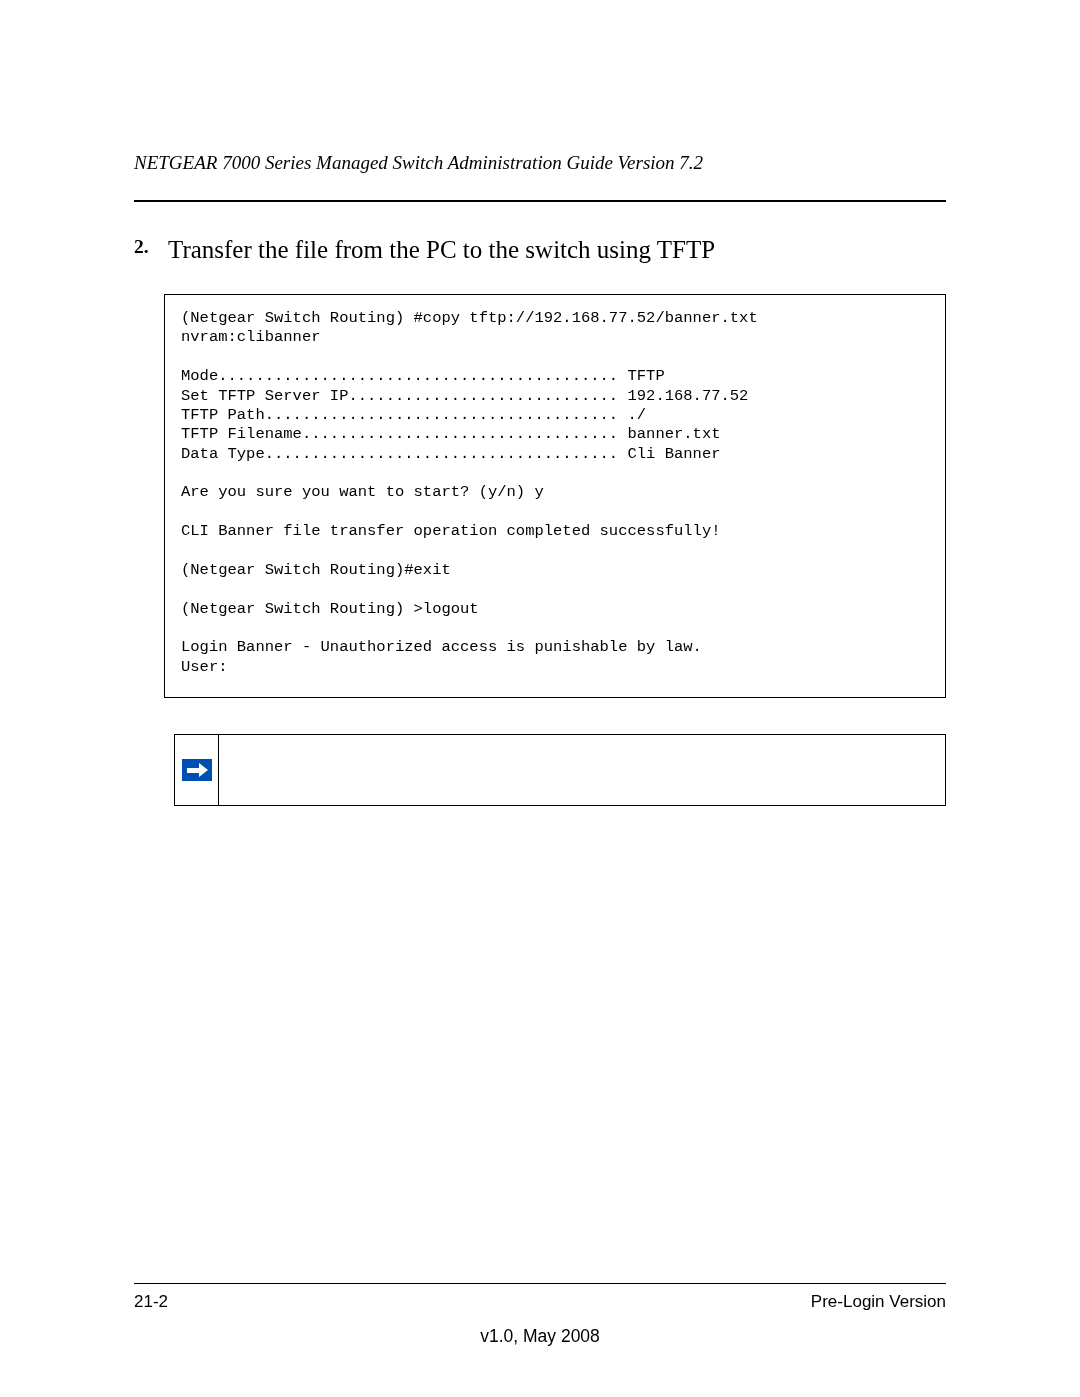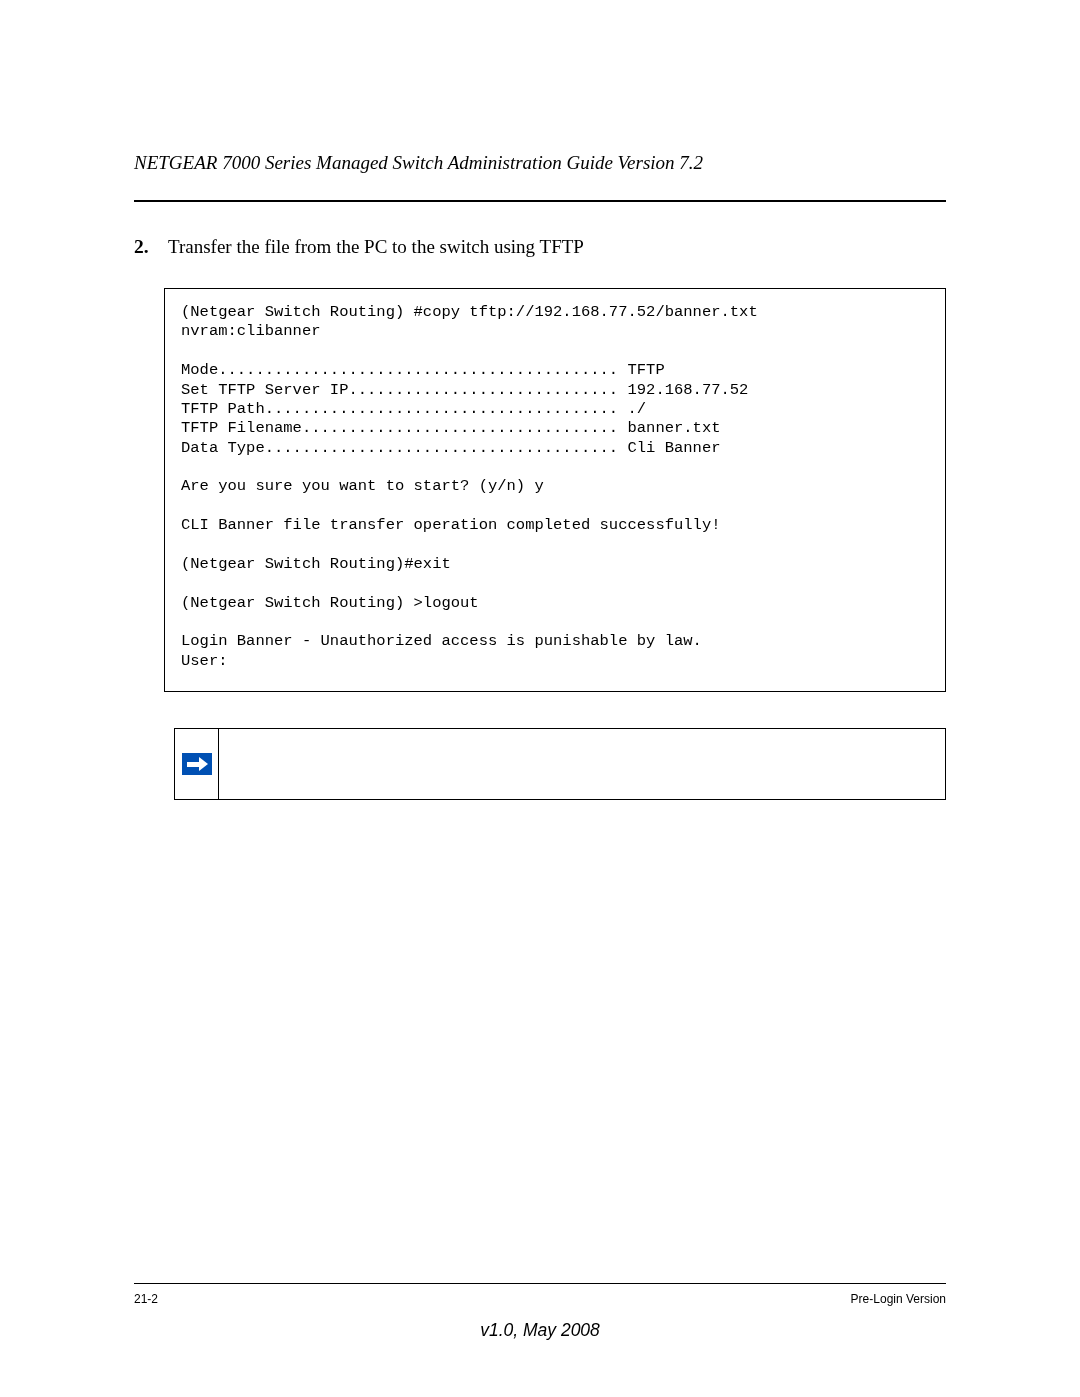--- a/index.html
+++ b/index.html
@@ -28,21 +28,21 @@
       margin-top: 34px;
       display: flex;
     }
     .step-num {
       font-weight: bold;
       font-size: 19.5px;
       width: 34px;
       flex-shrink: 0;
     }
     .step-text {
-      font-size: 19px;
+      font-size: 25px;
     }
     .code-block {
       margin-top: 30px;
       margin-left: 30px;
       border: 1px solid #000;
       padding: 14px 16px 20px 16px;
       font-family: "Courier New", Courier, monospace;
       font-size: 15.5px;
       line-height: 1.25;
       white-space: pre;
@@ -102,25 +102,24 @@
       left: 134px;
       right: 134px;
       top: 1283px;
     }
     .footer-line {
       border-top: 1px solid #000;
       padding-top: 8px;
       display: flex;
       justify-content: space-between;
       font-family: Arial, Helvetica, sans-serif;
-      font-size: 12px;
+      font-size: 17px;
     }
     .footer-version {
       text-align: center;
-      font-style: italic;
       font-size: 17.5px;
       margin-top: 14px;
       font-family: Arial, Helvetica, sans-serif;
     }
   </style>
 </head>
 <body>
 
 <div class="page">
   <div class="header-line">NETGEAR 7000 Series Managed Switch Administration Guide Version 7.2</div>

